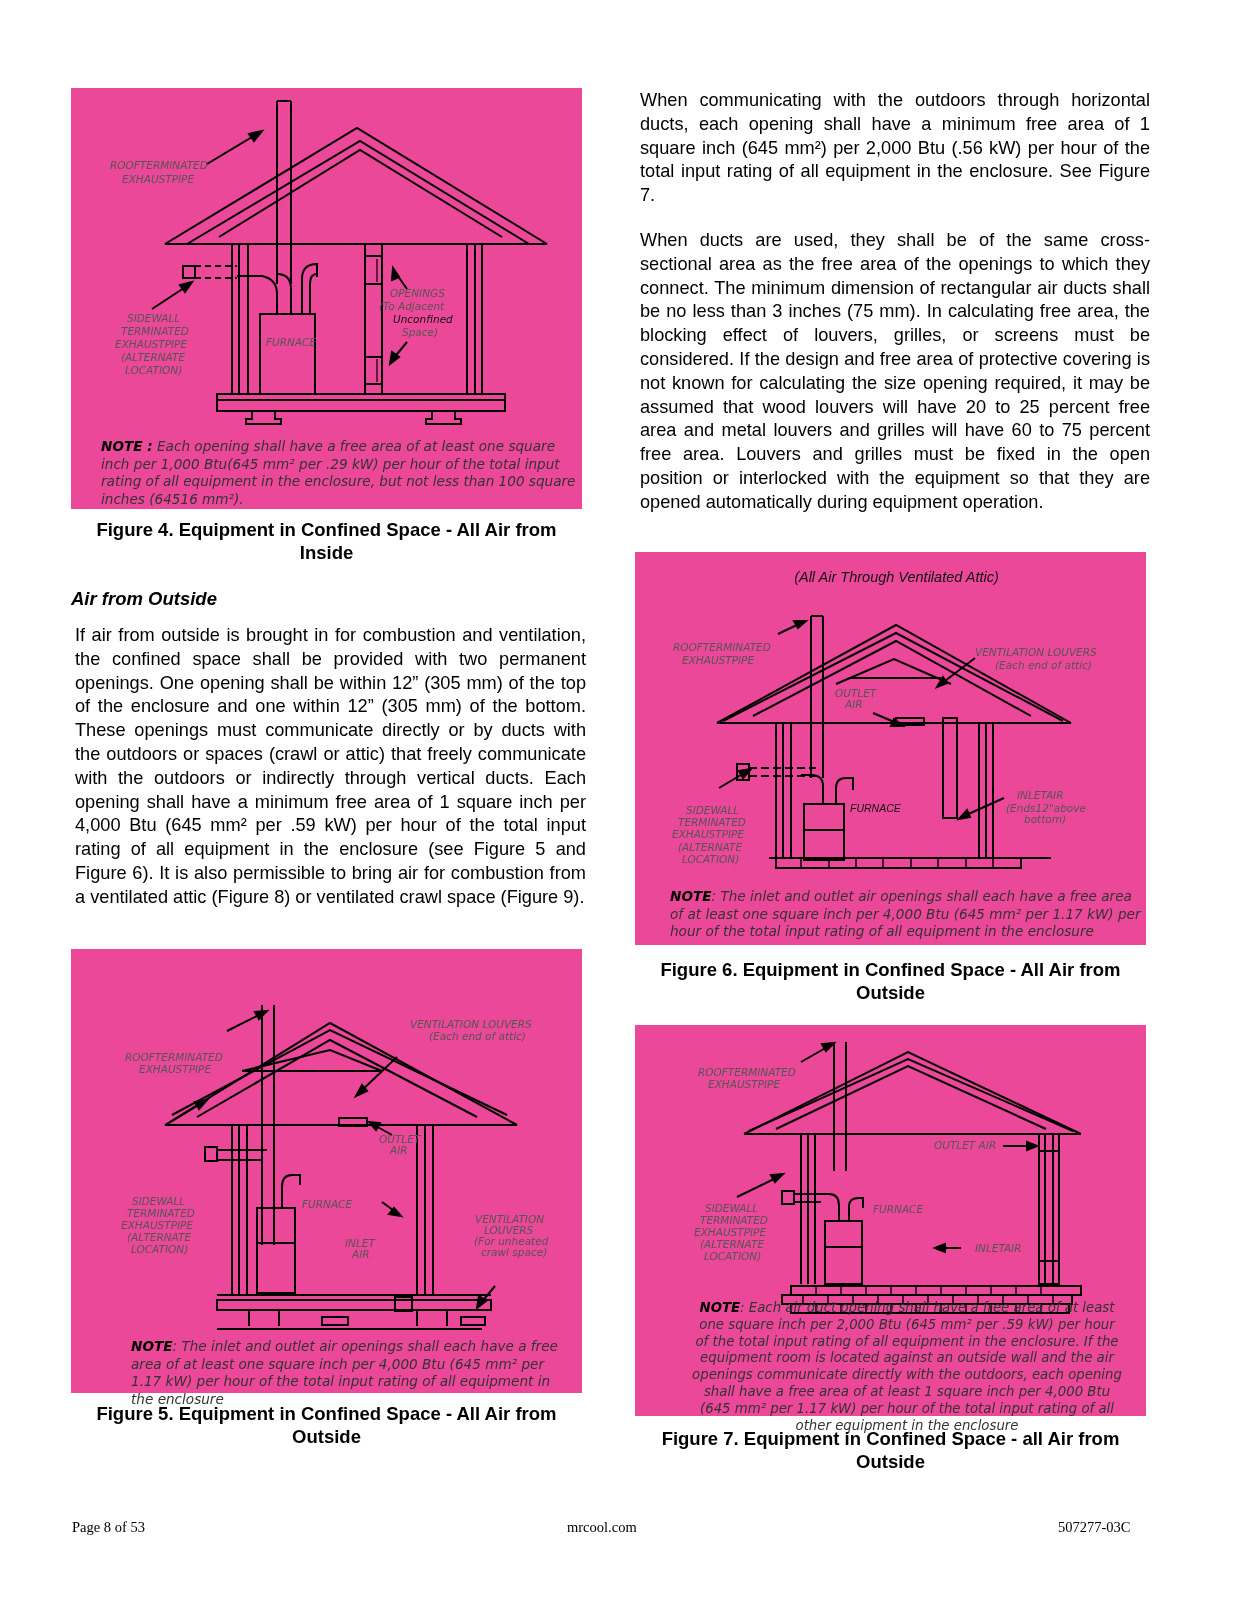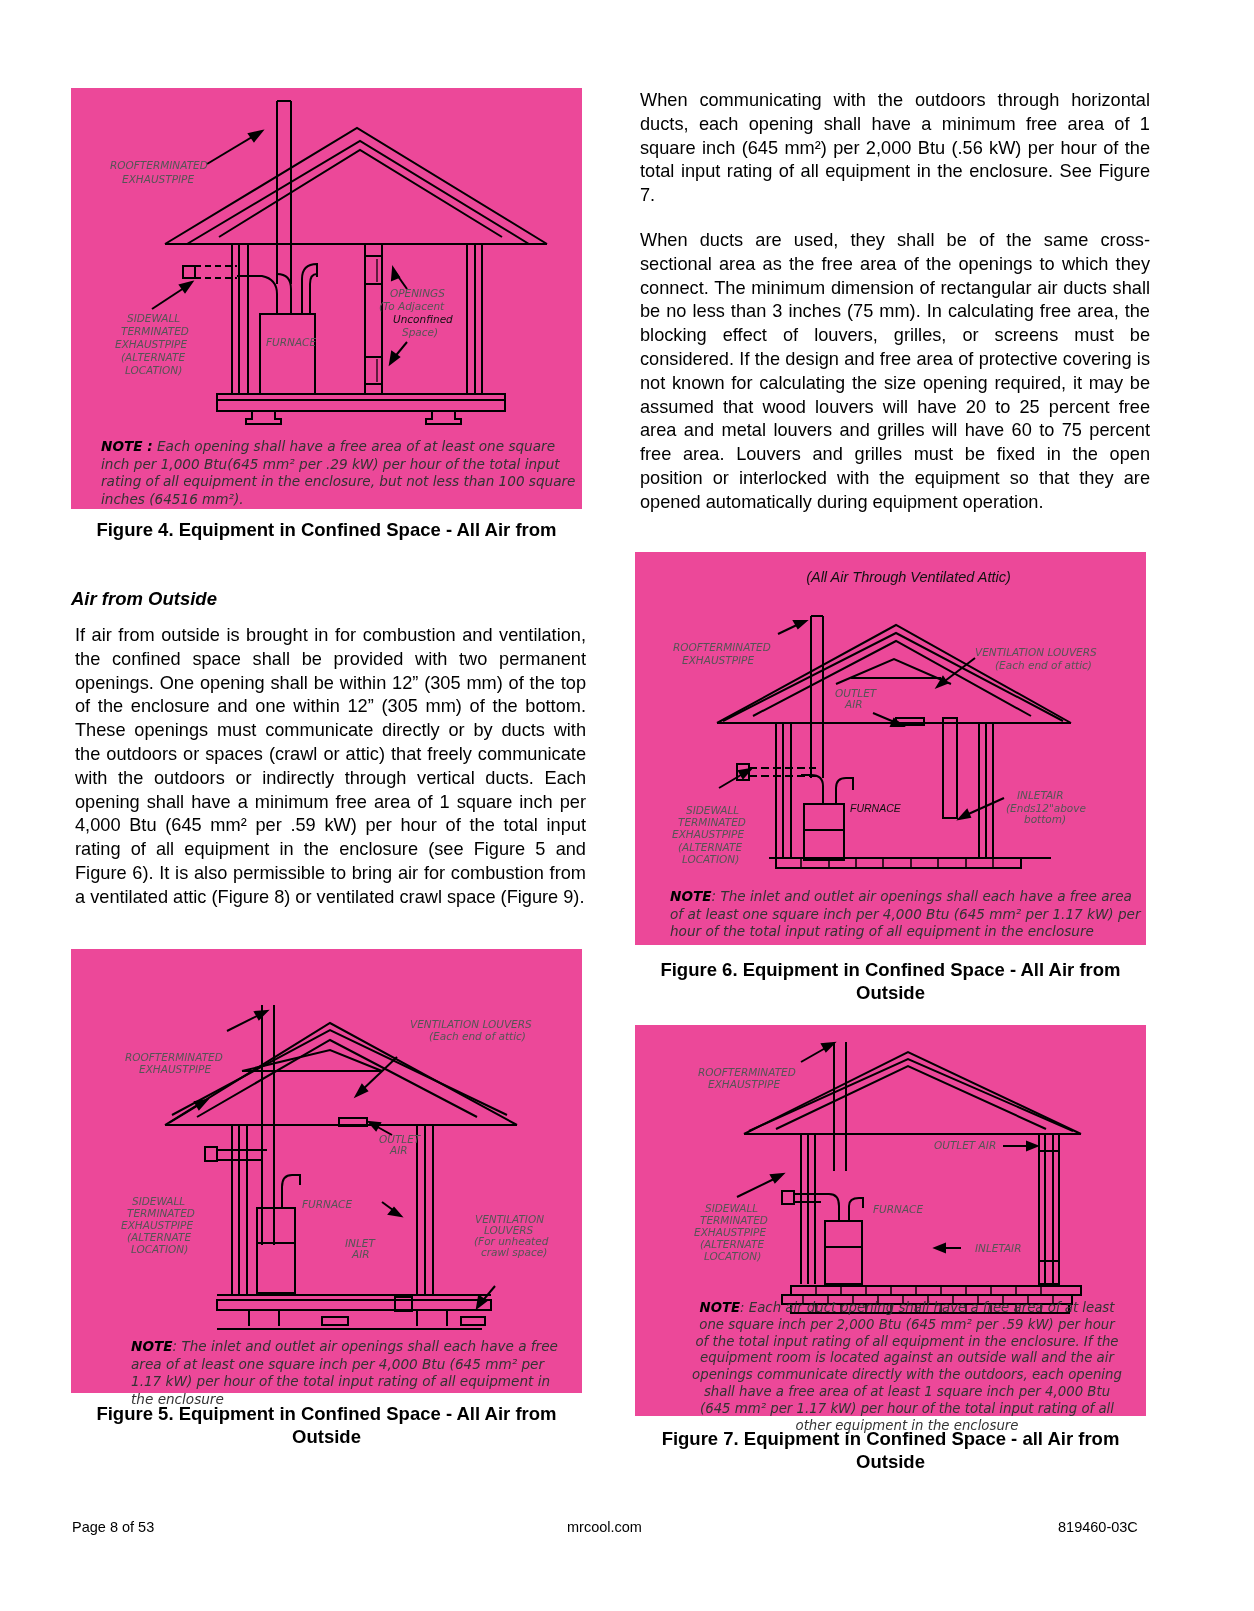--- a/index.html
+++ b/index.html
@@ -7,22 +7,22 @@
   .abs { position:absolute; }
   .body-text { font-family:"Liberation Sans", sans-serif; font-size:18.2px; line-height:23.8px; text-align:justify; text-align-last:left; }
   .caption { font-family:"Liberation Sans", sans-serif; font-weight:bold; font-size:18.5px; line-height:23px; text-align:center; }
   .heading { font-family:"Liberation Sans", sans-serif; font-weight:bold; font-style:italic; font-size:18.5px; }
   .figbox { position:absolute; border:6px solid #ec4899; box-sizing:border-box; background:#ec4899;font-style:italic; }
   .figbox svg { position:absolute; left:0; top:0; }
   .lbl { font-family:"DejaVu Sans", sans-serif; font-size:10.5px; fill:#555; }
   .lbl-dark { font-family:"DejaVu Sans", sans-serif; font-size:10.5px; fill:#111; }
   .note { position:absolute; font-family:"DejaVu Sans", sans-serif; font-size:13.6px; line-height:17.5px; color:#333; }
   .note b { color:#000; }
-  .subtitle { position:absolute; font-family:"DejaVu Sans", sans-serif; font-size:13.5px; color:#333; text-align:center;margin-left:12px; }
-  .footer { position:absolute; top:1519px; font-family:Liberation Sans, sans-serif; font-size:14.5px; }
+  .subtitle { position:absolute; font-family:"DejaVu Sans", sans-serif; font-size:13.5px; color:#333; text-align:center; }
+  .footer { position:absolute; top:1519px; font-family:Liberation Serif, serif; font-size:14.5px; }
   .para { margin:4px; }
 </style>
 </head>
 <body>
 
 <div class="figbox" style="left:71px; top:88px; width:511px; height:421px;">
   <svg width="511" height="421">
     <g stroke="#000" stroke-width="2" fill="none">
 
       <polyline points="88,150 280,34 470,150"></polyline>
@@ -95,20 +95,21 @@
       <text x="325" y="242">Space)</text>
     </g>
   </svg>
   <div class="note" style="left:24px; top:344px; width:475px;">
     <b>NOTE :</b>
     <span>Each opening shall have a free area of at least one square inch per 1,000 Btu(645 mm² per .29 kW) per hour of the total input rating of all equipment in the enclosure, but not less than 100 square inches (64516 mm²).</span>
   </div>
 </div>
 <div class="caption abs" style="left:71px; top:518px; width:511px;">
   <div>Figure 4. Equipment in Confined Space - All Air from</div>
+  <div>Inside</div>
 </div>
 
 <div class="heading abs" style="left:71px; top:588px;">Air from Outside</div>
 <p class="body-text abs para" style="left:71px; top:620px; width:511px;">If air from outside is brought in for combustion and ventilation, the confined space shall be provided with two permanent openings. One opening shall be within 12” (305 mm) of the top of the enclosure and one within 12” (305 mm) of the bottom. These openings must communicate directly or by ducts with the outdoors or spaces (crawl or attic) that freely communicate with the outdoors or indirectly through vertical ducts. Each opening shall have a minimum free area of 1 square inch per 4,000 Btu (645 mm² per .59 kW) per hour of the total input rating of all equipment in the enclosure (see Figure 5 and Figure 6). It is also permissible to bring air for combustion from a ventilated attic (Figure 8) or ventilated crawl space (Figure 9).</p>
 
 <div class="figbox" style="left:71px; top:949px; width:511px; height:444px;">
   <svg width="511" height="444">
     <g stroke="#000" stroke-width="2" fill="none">
       <polyline points="88,170 253,68 440,170"></polyline>
       <polyline points="95,160 253,75 430,160"></polyline>
@@ -373,13 +374,13 @@
     <b>NOTE</b><span>: Each air duct opening shall have a free area of at least one square inch per 2,000 Btu (645 mm² per .59 kW) per hour of the total input rating of all equipment in the enclosure. If the equipment room is located against an outside wall and the air openings communicate directly with the outdoors, each opening shall have a free area of at least 1 square inch per 4,000 Btu (645 mm² per 1.17 kW) per hour of the total input rating of all other equipment in the enclosure</span>
   </div>
 </div>
 <div class="caption abs" style="left:635px; top:1427px; width:511px;">
   <div>Figure 7. Equipment in Confined Space - all Air from</div>
   <div>Outside</div>
 </div>
 
 <div class="footer" style="left:72px;">Page 8 of 53</div>
 <div class="footer" style="left:567px;">mrcool.com</div>
-<div class="footer" style="left:1058px;">819460-03C</div>
+<div class="footer" style="left:1058px;">507277-03C</div>
 
 </body></html>

